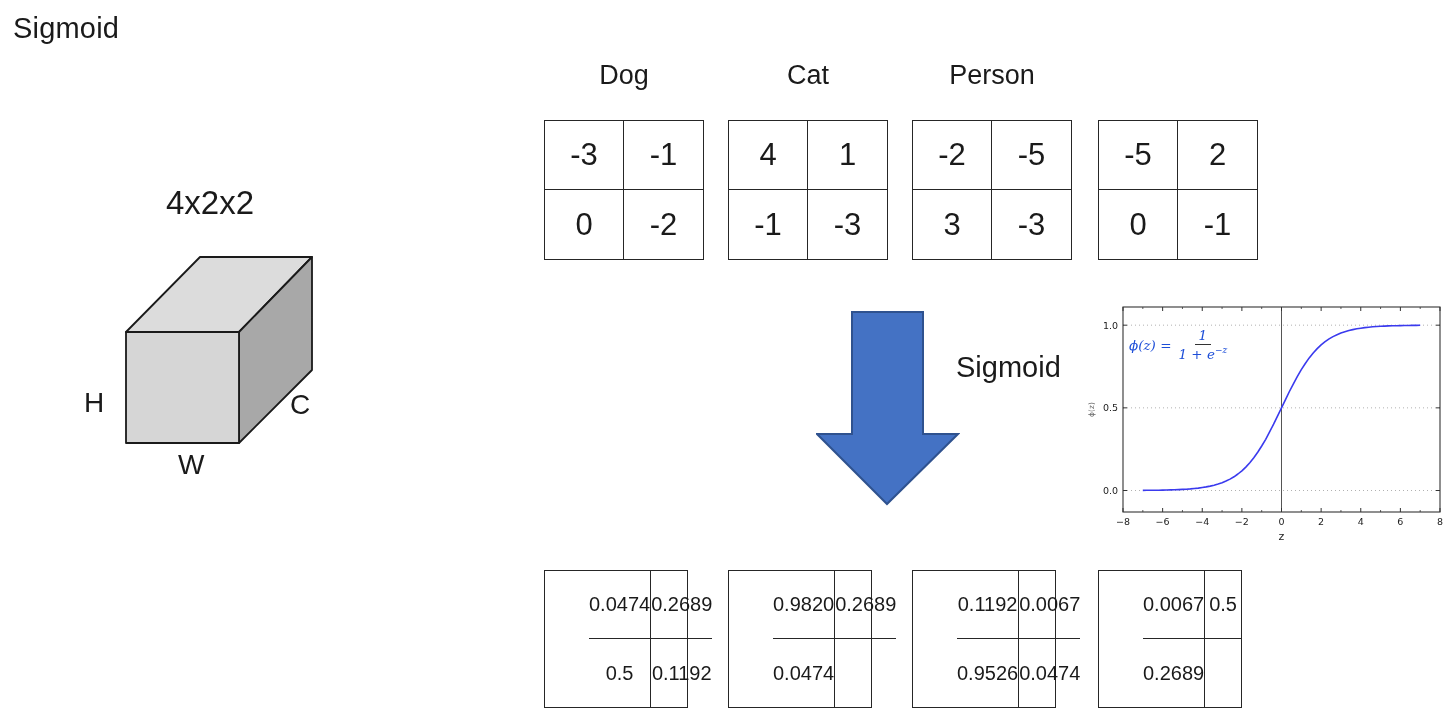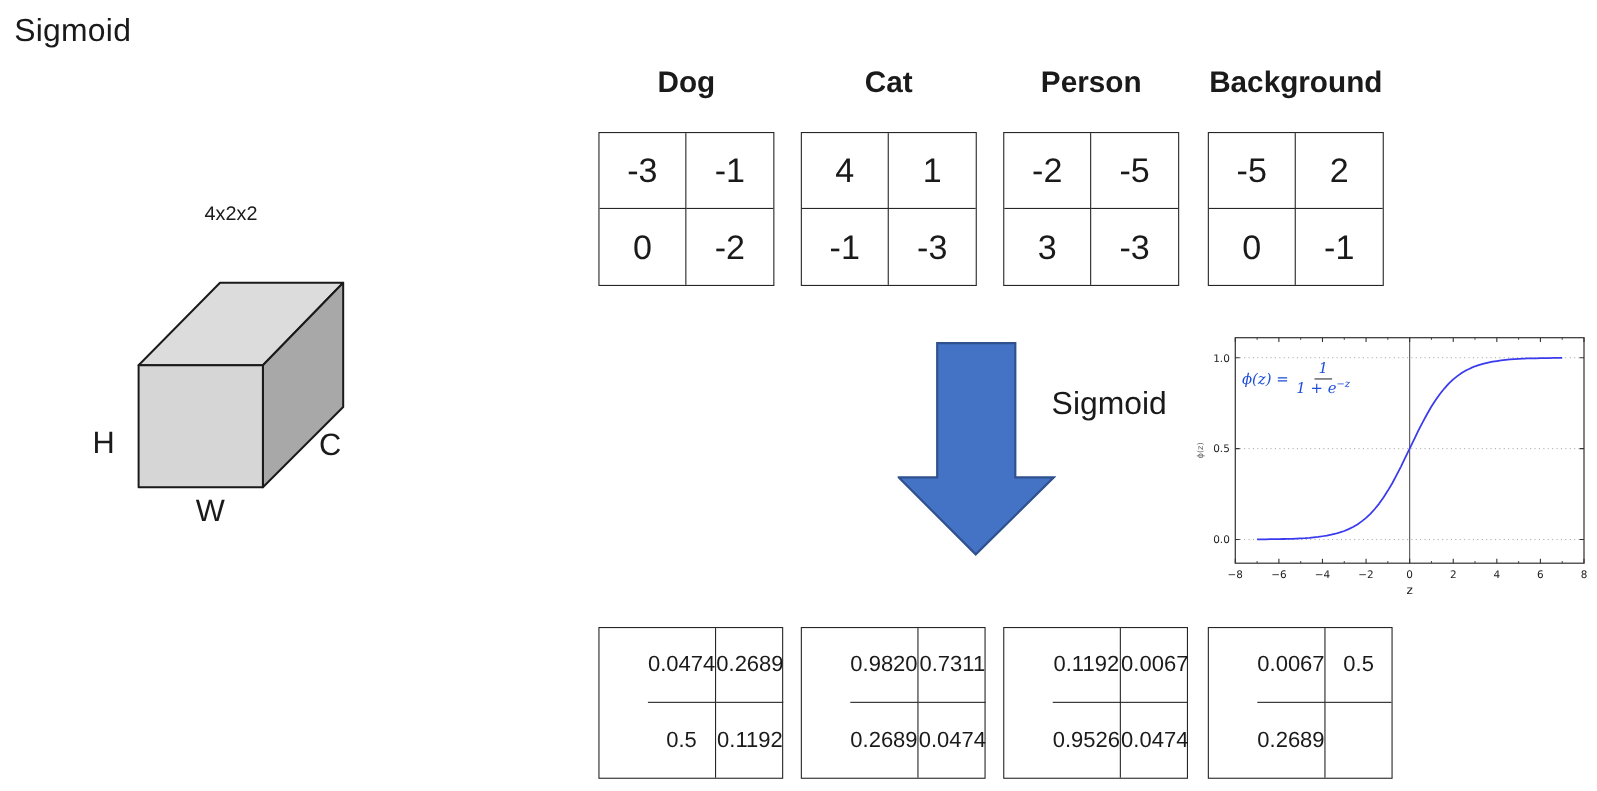--- a/index.html
+++ b/index.html
@@ -1,35 +1,35 @@
 <!DOCTYPE html>
 <html><head>
 <meta charset="utf-8">
 <style>
   html,body{margin:0;padding:0;background:#fff;}
   .canvas{position:relative;width:1452px;height:719px;background:#ffffff;overflow:hidden;
           font-family:"Liberation Sans",sans-serif;color:#1a1a1a;}
   .slide-title{position:absolute;left:13px;top:12px;font-size:29px;font-weight:300;letter-spacing:.2px;}
 
   
-  .tensor-dims{position:absolute;left:145px;top:184px;width:130px;text-align:center;font-size:18px;font-weight:300;}
+  .tensor-dims{position:absolute;left:145px;top:184px;width:130px;text-align:center;font-size:33px;font-weight:300;}
   .tensor-h{position:absolute;left:84px;top:387px;font-size:28px;font-weight:300;}
   .tensor-w{position:absolute;left:178px;top:449px;font-size:28px;font-weight:300;}
   .tensor-c{position:absolute;left:290px;top:389px;font-size:28px;font-weight:300;}
 
   
   .map-label{position:absolute;top:60px;height:34px;width:160px;text-align:center;
-             font-size:27px;font-weight:700;}
+             font-size:27px;font-weight:400;}
   .mat{position:absolute;display:grid;grid-template-columns:1fr 1fr;grid-template-rows:1fr 1fr;
        border:1.6px solid #262626;background:#fff;box-sizing:border-box;}
   .mat .cell{display:flex;align-items:center;justify-content:center;box-sizing:border-box;}
   .mat .cell:nth-child(odd){border-right:1.6px solid #262626;}
   .mat .cell:nth-child(-n+2){border-bottom:1.6px solid #262626;}
   .mat-top{top:120px;width:160px;height:140px;font-size:31px;font-weight:300;}
-  .mat-bot{top:570px;width:168px;height:138px;font-size:20px;font-weight:300;padding-left:44px;}
+  .mat-bot{top:570px;width:144px;height:138px;font-size:20px;font-weight:300;padding-left:44px;}
   .mx0{left:544px;} .mx1{left:728px;} .mx2{left:912px;} .mx3{left:1098px;}
 
   
   .arrow-wrap{position:absolute;left:816px;top:311px;width:144px;height:196px;}
   .arrow-label{position:absolute;left:956px;top:351px;font-size:29px;font-weight:300;}
 
   
   .plot{position:absolute;left:1085px;top:298px;width:362px;height:252px;}
   .plot svg{position:absolute;left:0;top:0;}
   .plot .tick{font-family:"DejaVu Sans",sans-serif;font-size:9.5px;fill:#222;}
@@ -54,21 +54,20 @@
     <polygon points="46,147 159,147 159,258 46,258" stroke-width="1.8" stroke-linejoin="round" fill="#d6d6d6" stroke="#1a1a1a"></polygon>
   </svg>
   <div class="tensor-dims">4x2x2</div>
   <div class="tensor-h">H</div>
   <div class="tensor-w">W</div>
   <div class="tensor-c">C</div>
 
   <div class="map-label mx0">Dog</div>
   <div class="map-label mx2">Person</div>
   <div class="map-label mx1">Cat</div>
-  <div class="map-label mx3">Background</div>
 
   <div class="mat mat-top mx0">
     <div class="cell">-3</div>
     <div class="cell">-1</div>
     <div class="cell">0</div>
     <div class="cell">-2</div>
   </div>
   <div class="mat mat-top mx1">
     <div class="cell">4</div>
     <div class="cell">1</div>
@@ -168,21 +167,20 @@
   </div>
 
   <div class="mat mat-bot mx0">
     <div class="cell">0.0474</div>
     <div class="cell">0.2689</div>
     <div class="cell">0.5</div>
     <div class="cell">0.1192</div>
   </div>
   <div class="mat mat-bot mx1">
     <div class="cell">0.9820</div>
-    <div class="cell">0.7311</div>
     <div class="cell">0.2689</div>
     <div class="cell">0.0474</div>
   </div>
   <div class="mat mat-bot mx2">
     <div class="cell">0.1192</div>
     <div class="cell">0.0067</div>
     <div class="cell">0.9526</div>
     <div class="cell">0.0474</div>
   </div>
   <div class="mat mat-bot mx3">

